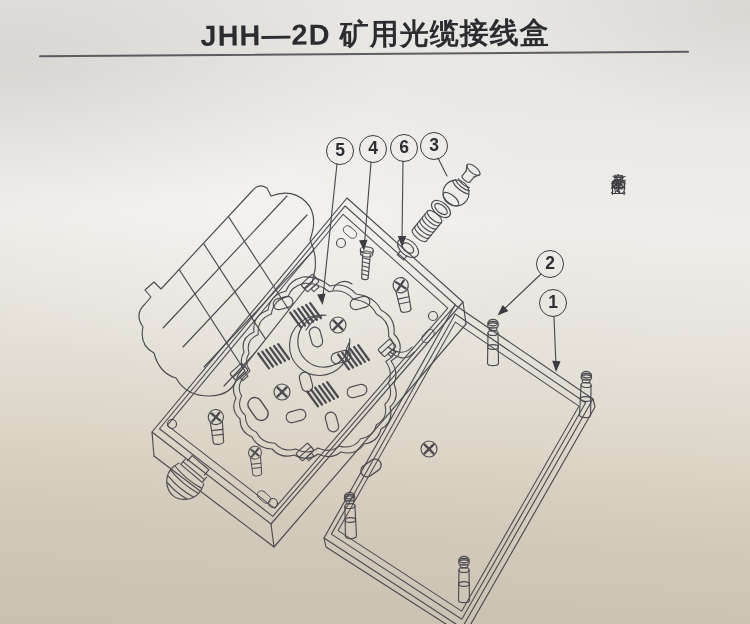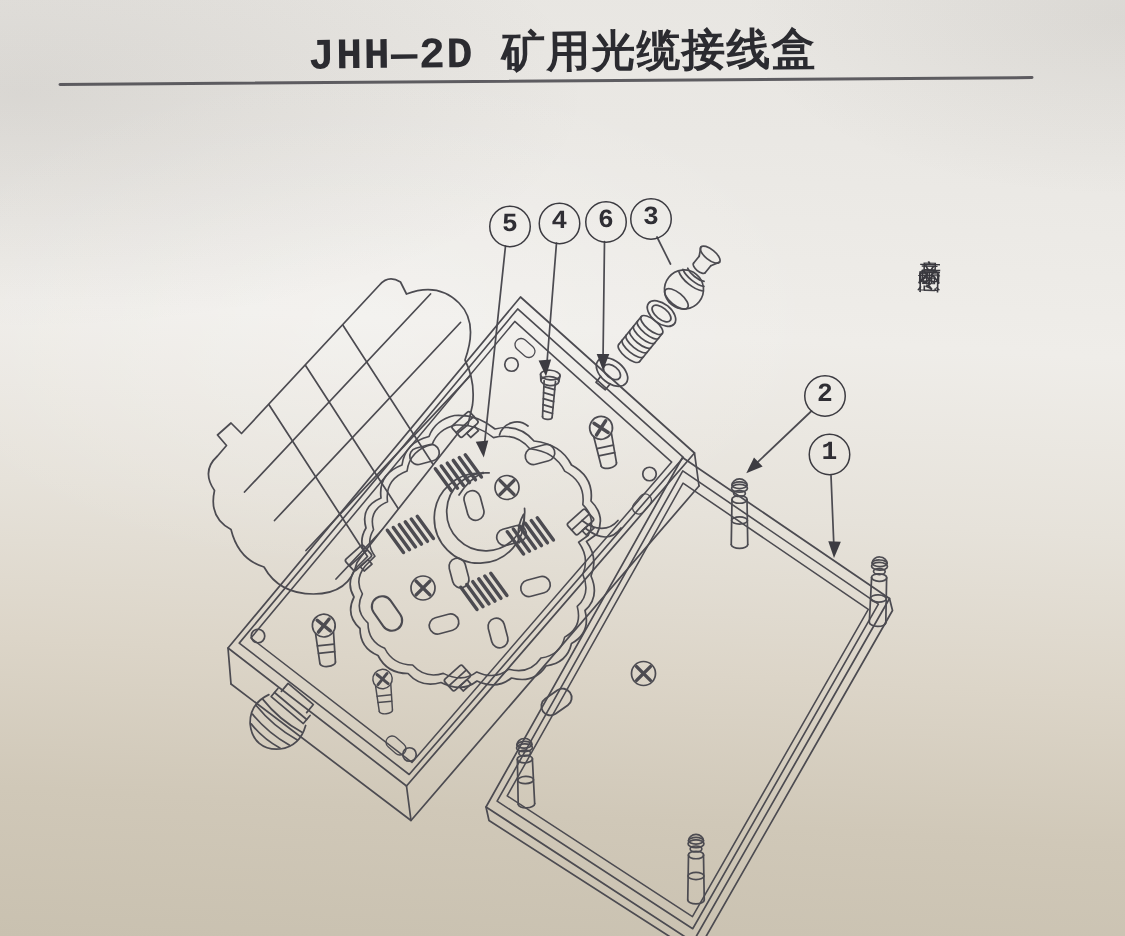--- a/index.html
+++ b/index.html
@@ -1,20 +1,20 @@
 <!DOCTYPE html>
 <html><head>
 <meta charset="utf-8">
 <style>
   html,body{margin:0;padding:0;}
   .page{
     position:relative;
     width:750px;height:624px;
     overflow:hidden;
-    font-family:Liberation Mono, monospace;
+    font-family:Liberation Sans, sans-serif;
     background:
       radial-gradient(120% 60% at 2% 10%, rgba(70,64,58,0.10), rgba(0,0,0,0) 42%),
       radial-gradient(90% 50% at 100% 2%, rgba(80,74,66,0.09), rgba(0,0,0,0) 38%),
       radial-gradient(70% 45% at 32% 34%, rgba(255,255,255,0.28), rgba(255,255,255,0) 60%),
       linear-gradient(183deg,
         #e8e6e2 0%, #eae8e4 16%, #efede9 36%,
         #e6e2da 54%, #dcd5c8 70%, #d0c8b8 85%, #c9c1b0 100%);
   }
   .title{
     position:absolute;left:0;top:15px;width:750px;

